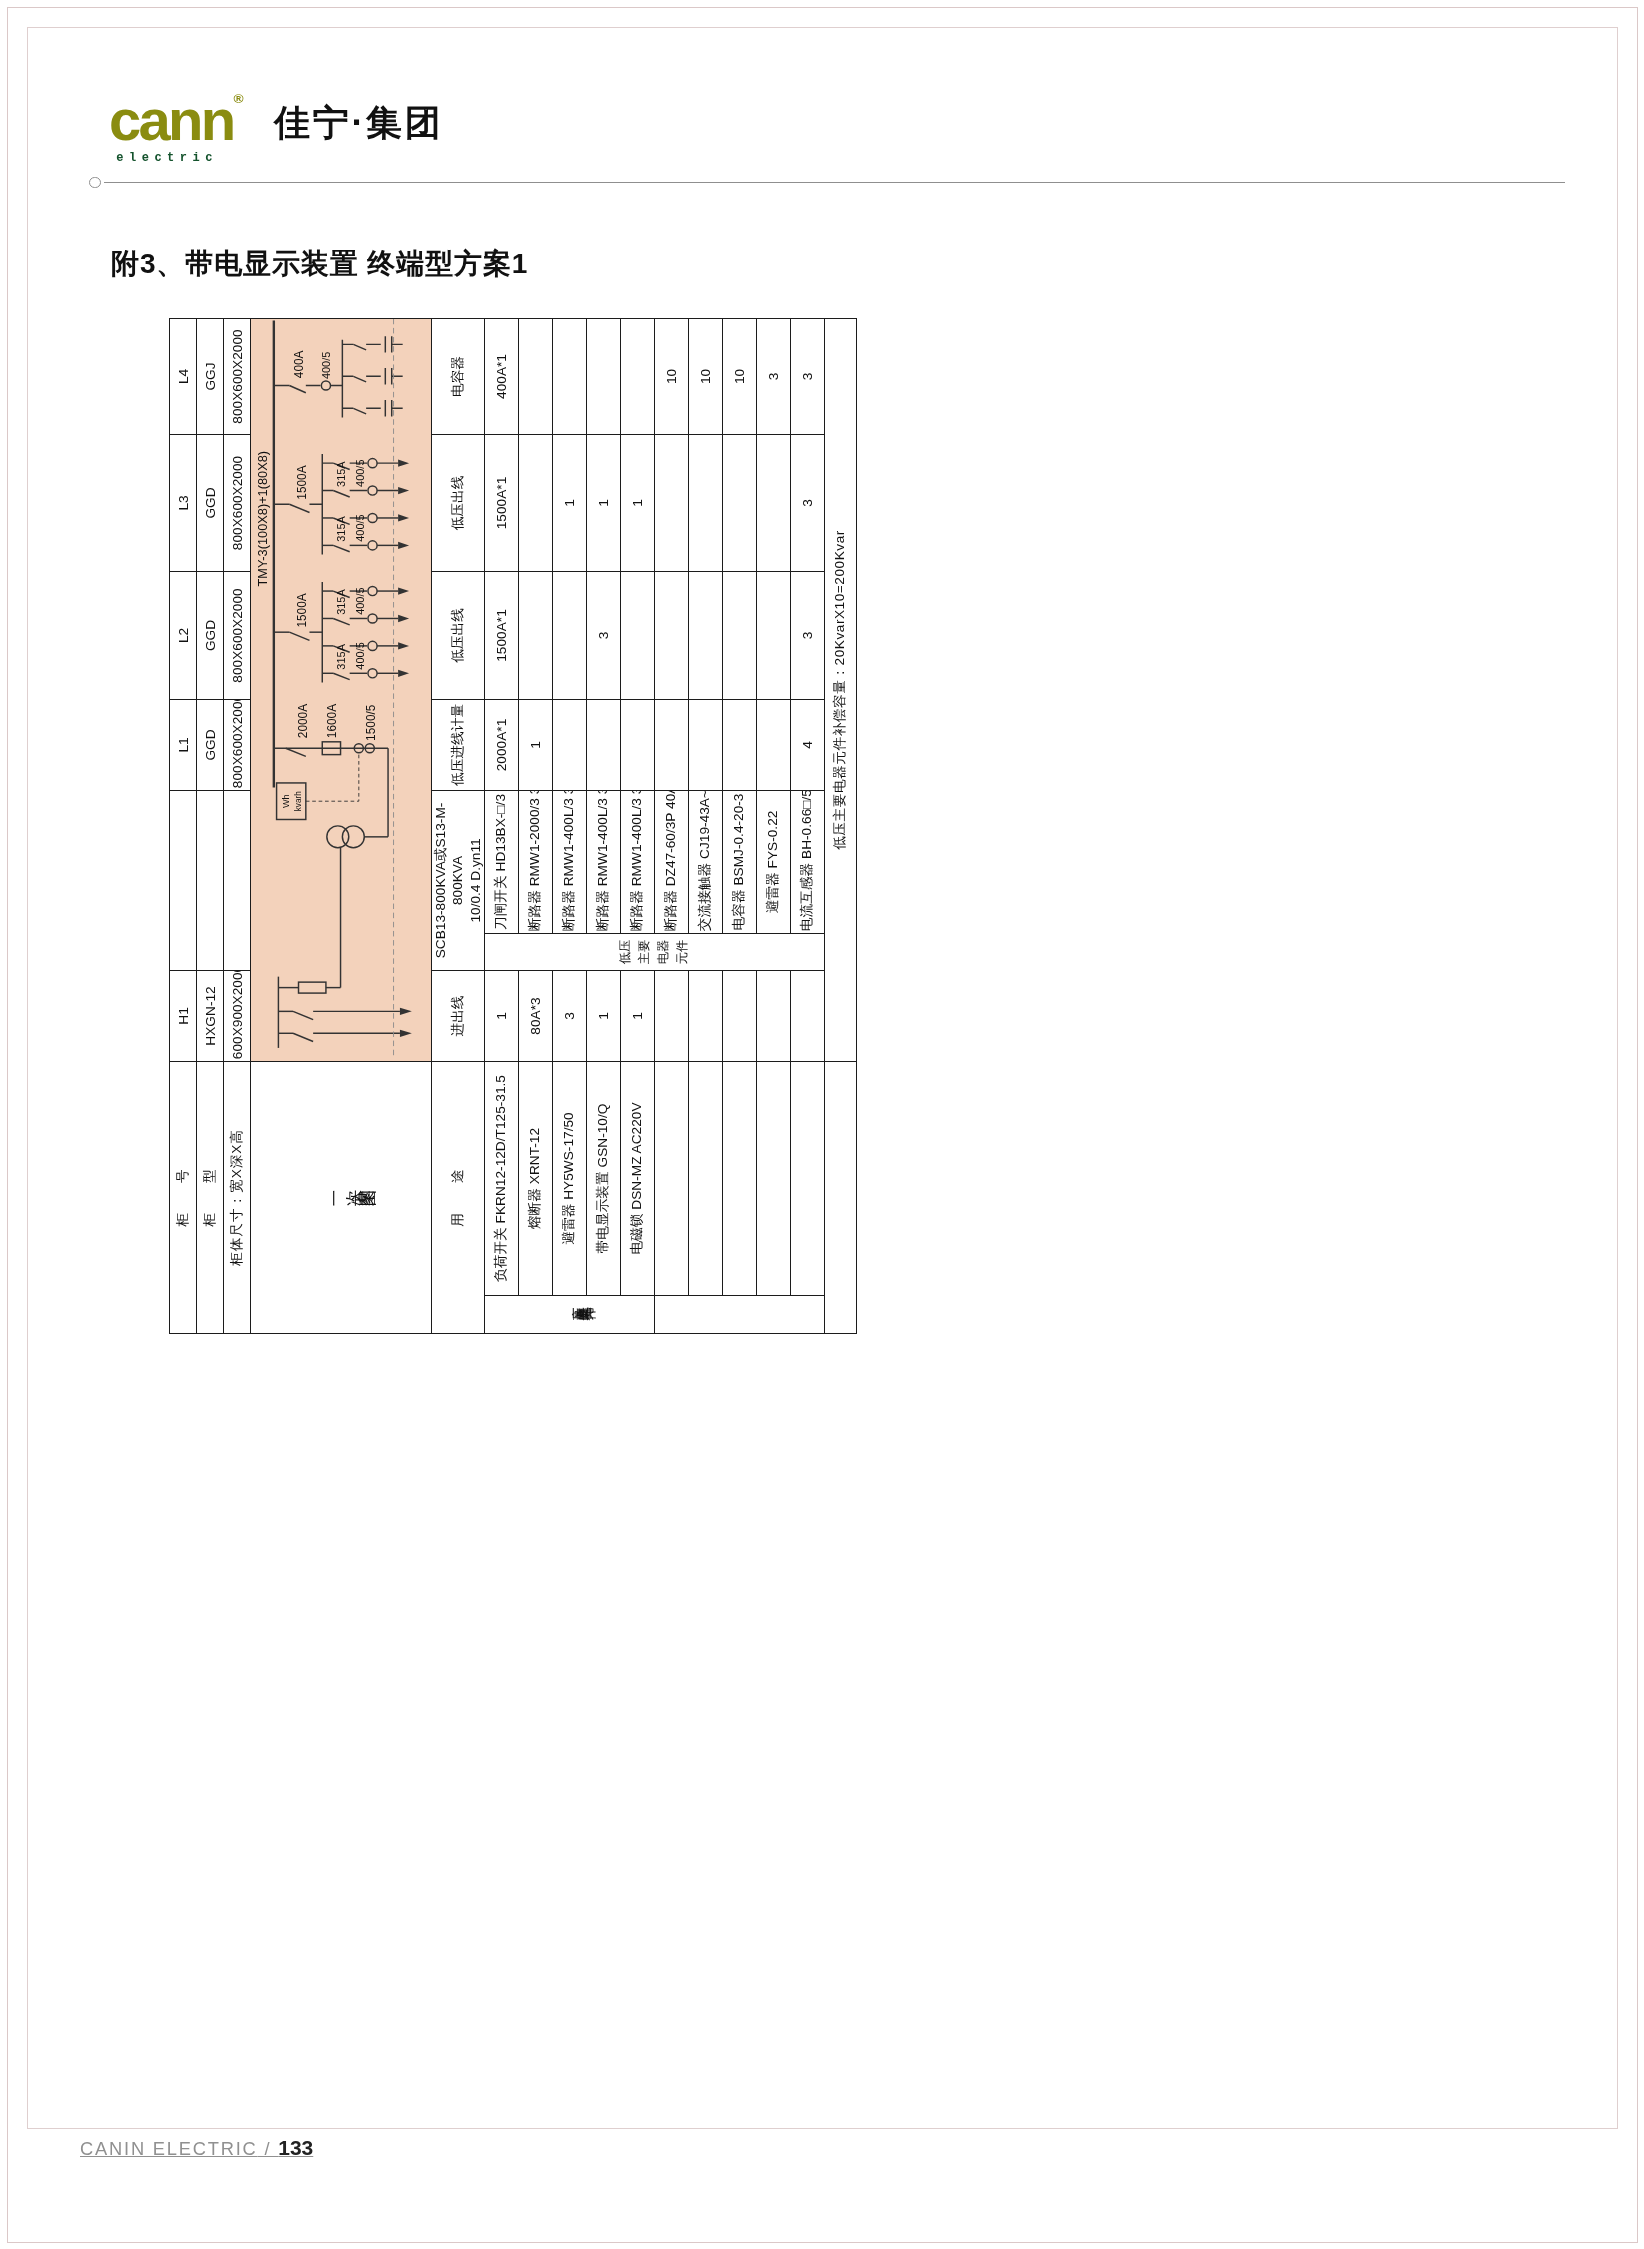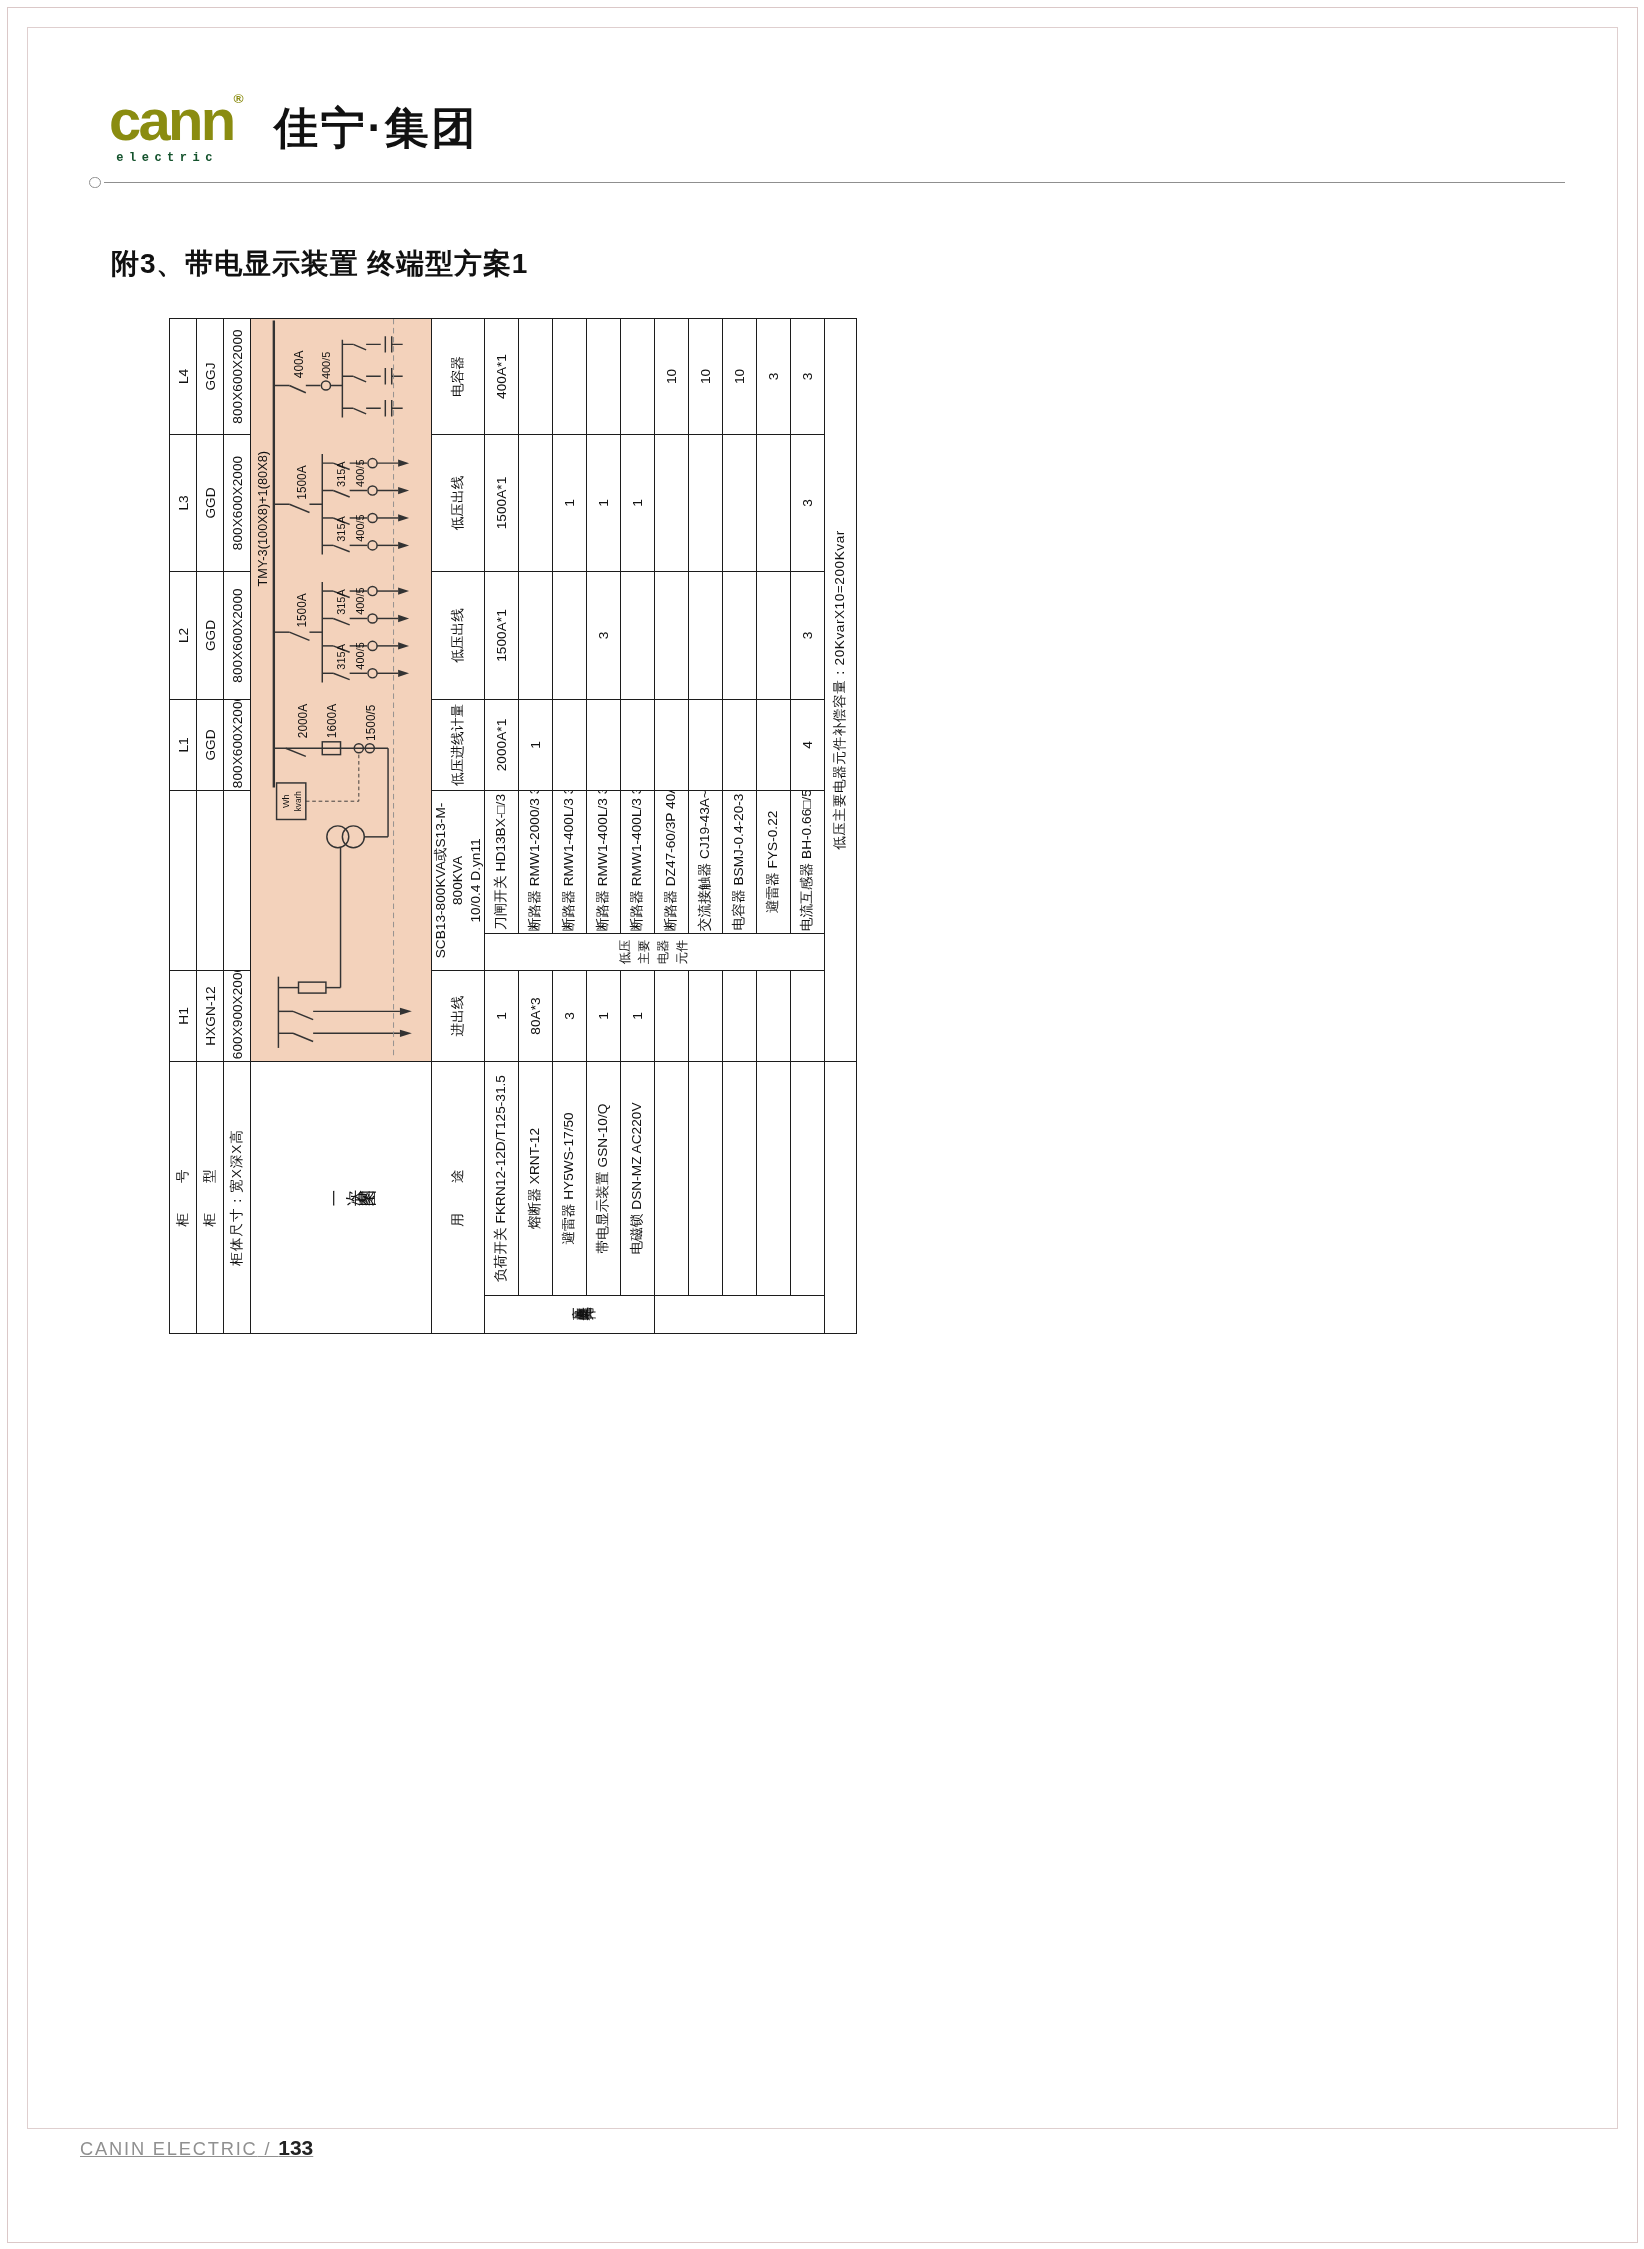--- a/index.html
+++ b/index.html
@@ -6,21 +6,21 @@
   .page{position:relative;width:1645px;height:2250px;background:#fff;overflow:hidden;
         font-family:"Liberation Sans",sans-serif;color:#111;}
   .frame-outer{position:absolute;left:7.3px;top:7.3px;right:7.3px;bottom:7.3px;border:0.9px solid #dbc8c8;}
   .frame-inner{position:absolute;left:27.4px;top:27.4px;right:27.4px;bottom:121px;border:0.9px solid #dfcfcf;}
 
   
   .logo{position:absolute;left:87px;top:91px;margin-left:22px;}
   .logo-word{font-size:58px;font-weight:800;color:#8a8c10;letter-spacing:-2.7px;line-height:1;}
   .logo-reg{font-size:13.7px;font-weight:700;color:#8a8c10;vertical-align:top;}
   .logo-sub{margin-top:1.8px;margin-left:7.3px;font-size:12px;letter-spacing:5.5px;color:#14532d;font-weight:600;font-family:Liberation Mono, monospace;}
-  .logo-cn{position:absolute;left:274px;top:99px;font-size:44px;font-weight:700;color:#111;letter-spacing:2.7px;}
+  .logo-cn{position:absolute;left:274px;top:99px;font-size:36px;font-weight:700;color:#111;letter-spacing:2.7px;}
   .rule{position:absolute;left:104px;top:182px;right:80px;border-top:1.8px solid #8f8f8f;}
   .rule-circle{position:absolute;left:-14.6px;top:-6.4px;width:9.1px;height:9.1px;border:1.8px solid #8f8f8f;border-radius:50%;background:#fff;}
   .title{position:absolute;left:111px;top:245px;font-size:28px;font-weight:700;letter-spacing:0.9px;}
 
   
   .table-area{position:absolute;left:169px;top:315px;width:667px;height:1019px;}
   .table-rot{position:absolute;left:0;top:0;width:1019px;height:667px;
              transform-origin:0 0;transform:translateY(1019px) rotate(-90deg);}
   table.scheme{border-collapse:collapse;table-layout:fixed;width:1016px;height:667px;background:#fff;}
   table.scheme td{border:0.9px solid #1c1c1c;text-align:center;vertical-align:middle;

